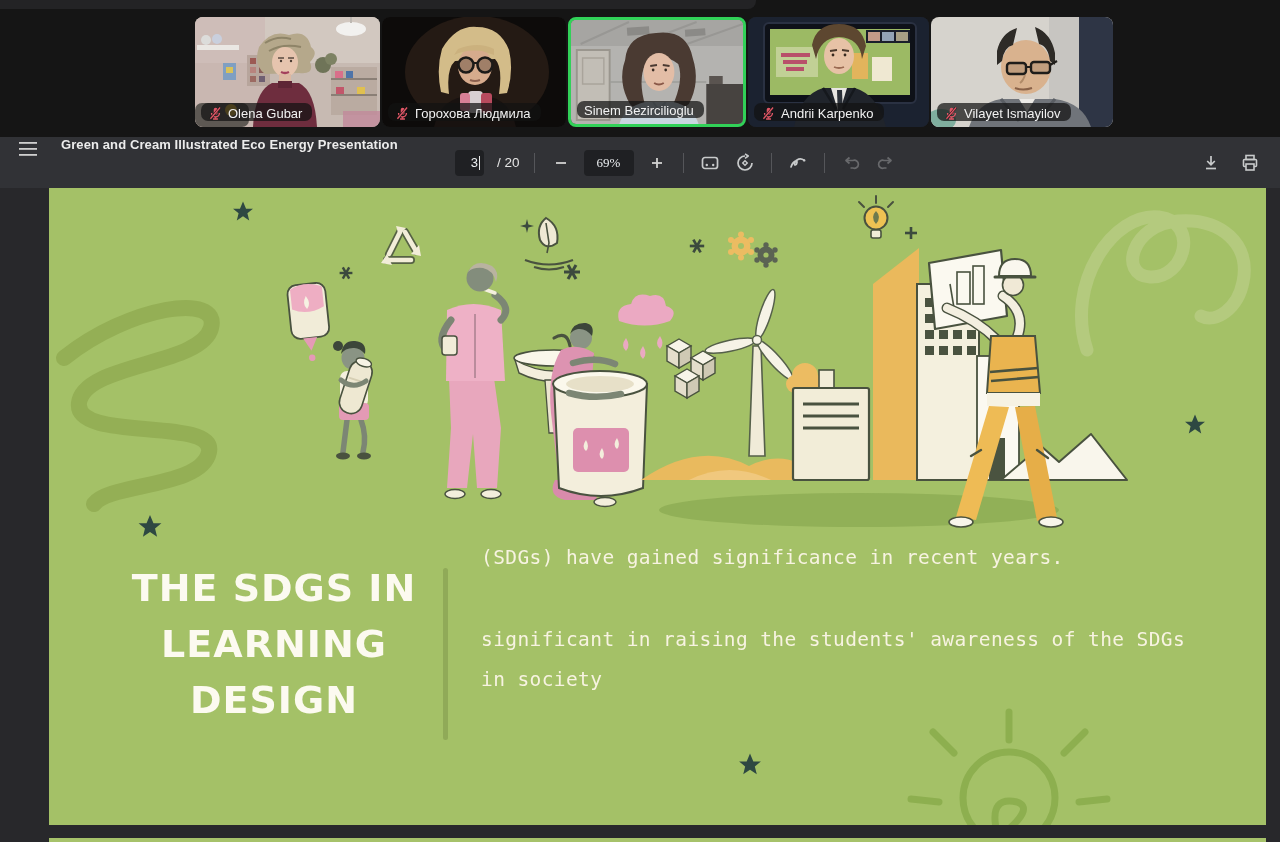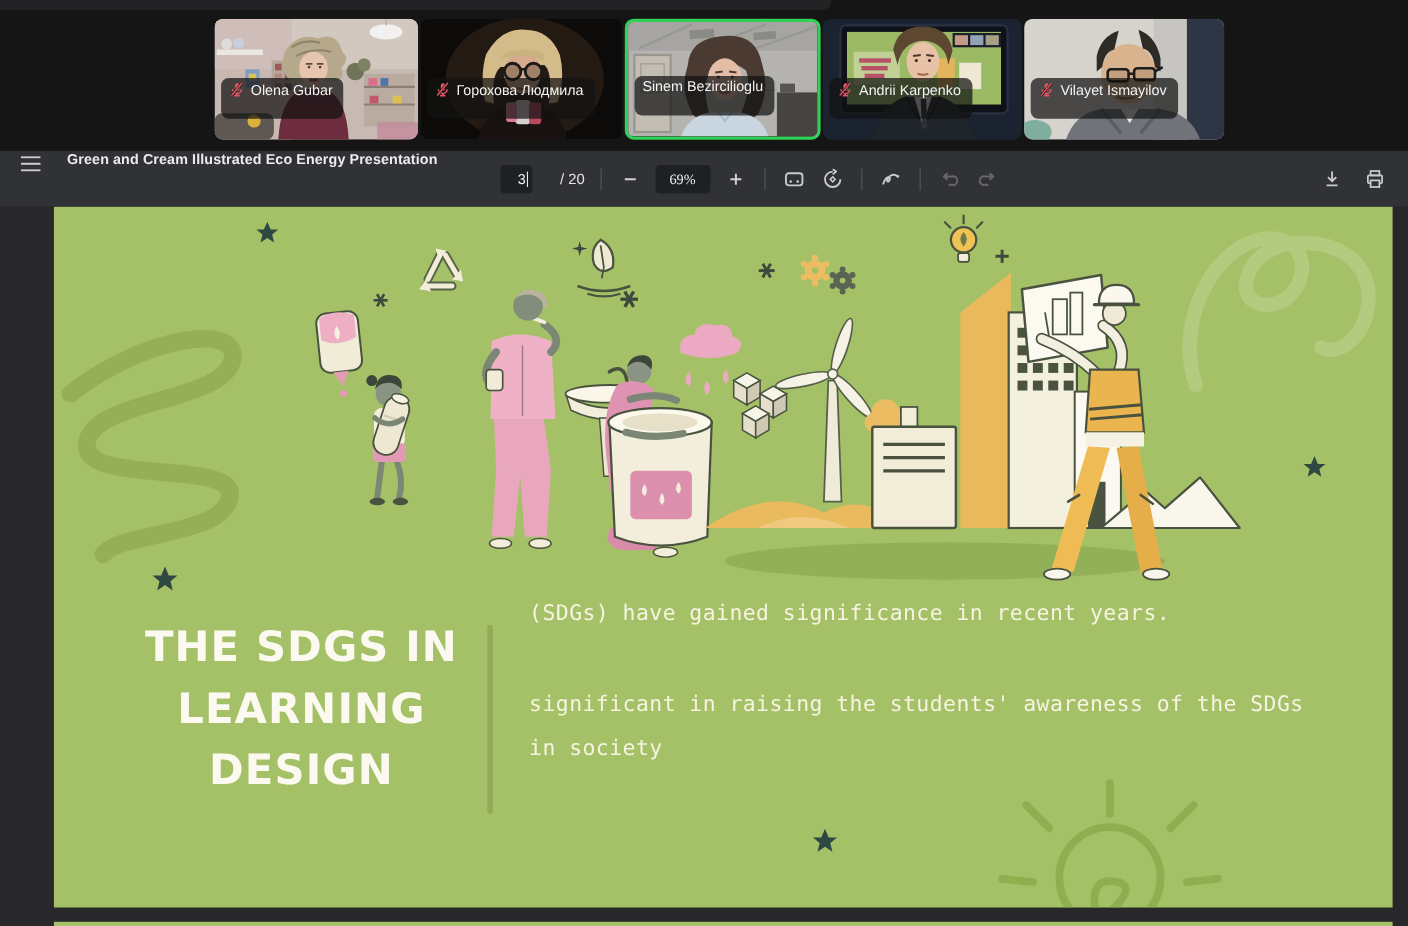--- a/index.html
+++ b/index.html
@@ -5,34 +5,34 @@
   html,body{margin:0;padding:0;background:#000;}
   *{box-sizing:border-box;}
   .screen{position:relative;width:1280px;height:842px;background:#141414;overflow:hidden;
           font-family:"Liberation Sans",sans-serif;}
   
   .video-strip{position:absolute;left:0;top:0;width:1280px;height:137px;background:#151515;}
   .window-edge{position:absolute;left:0;top:0;width:756px;height:9px;background:#232325;border-radius:0 0 8px 0;}
   .tile{position:absolute;top:17px;height:110px;border-radius:8px;overflow:hidden;background:#222;}
   .tile svg{display:block;width:100%;height:100%;}
   .tile.active{border:3px solid #31d158;}
-  .name-tag{position:absolute;left:6px;bottom:19px;display:flex;align-items:center;gap:5px;
-            background:rgba(18,18,18,.72);border-radius:7px;padding:3px 10px 19px 7px;}
+  .name-tag{position:absolute;left:6px;bottom:6px;display:flex;align-items:center;gap:5px;
+            background:rgba(18,18,18,.72);border-radius:7px;padding:3px 10px 0 7px;}
   .name-tag .nm{color:#f2f2f2;font-size:13px;line-height:14px;white-space:nowrap;}
   .mic{width:15px;height:15px;flex:0 0 15px;}
   
   .pdf-toolbar{position:absolute;left:0;top:137px;width:1280px;height:51px;background:#313236;}
   .tb-left{position:absolute;left:16px;top:0;height:51px;display:flex;align-items:flex-start;gap:21px;}
   .doc-title{color:#ececec;font-size:13px;font-weight:700;letter-spacing:.1px;}
   .tb-center{position:absolute;left:455px;top:0;height:51px;display:flex;align-items:center;gap:11px;}
   .chip{background:#1f2023;border-radius:4px;height:26px;display:flex;align-items:center;justify-content:center;
         color:#eceff1;font-size:13px;}
   .page-box{width:29px;justify-content:flex-end;padding-right:4px;position:relative;}
   .caret{display:inline-block;width:1px;height:14px;background:#e8e8e8;margin-left:1px;}
-  .page-total{color:#e4e4e4;font-size:13.5px;margin-left:14px;}
+  .page-total{color:#e4e4e4;font-size:13.5px;margin-left:2px;}
   .zoom-box{width:50px;font-family:Liberation Serif, serif;}
   .tb-sep{width:1px;height:20px;background:#55565a;margin:0 3px;}
   .icon-btn{width:24px;height:24px;display:flex;align-items:center;justify-content:center;border-radius:4px;cursor:pointer;}
   .icon-btn svg{display:block;}
   .tb-right{position:absolute;right:18px;top:0;height:51px;display:flex;align-items:center;gap:15px;}
   
   .pdf-canvas{position:absolute;left:0;top:188px;width:1280px;height:742px;background:#28282b;}
   .page{position:absolute;left:49px;top:0;width:1217px;height:637px;background:#a4c167;overflow:hidden;}
   .page-next{position:absolute;left:49px;top:650px;width:1217px;height:4px;background:#a6c26a;}
   .page svg.art{position:absolute;left:0;top:0;width:1217px;height:637px;}

